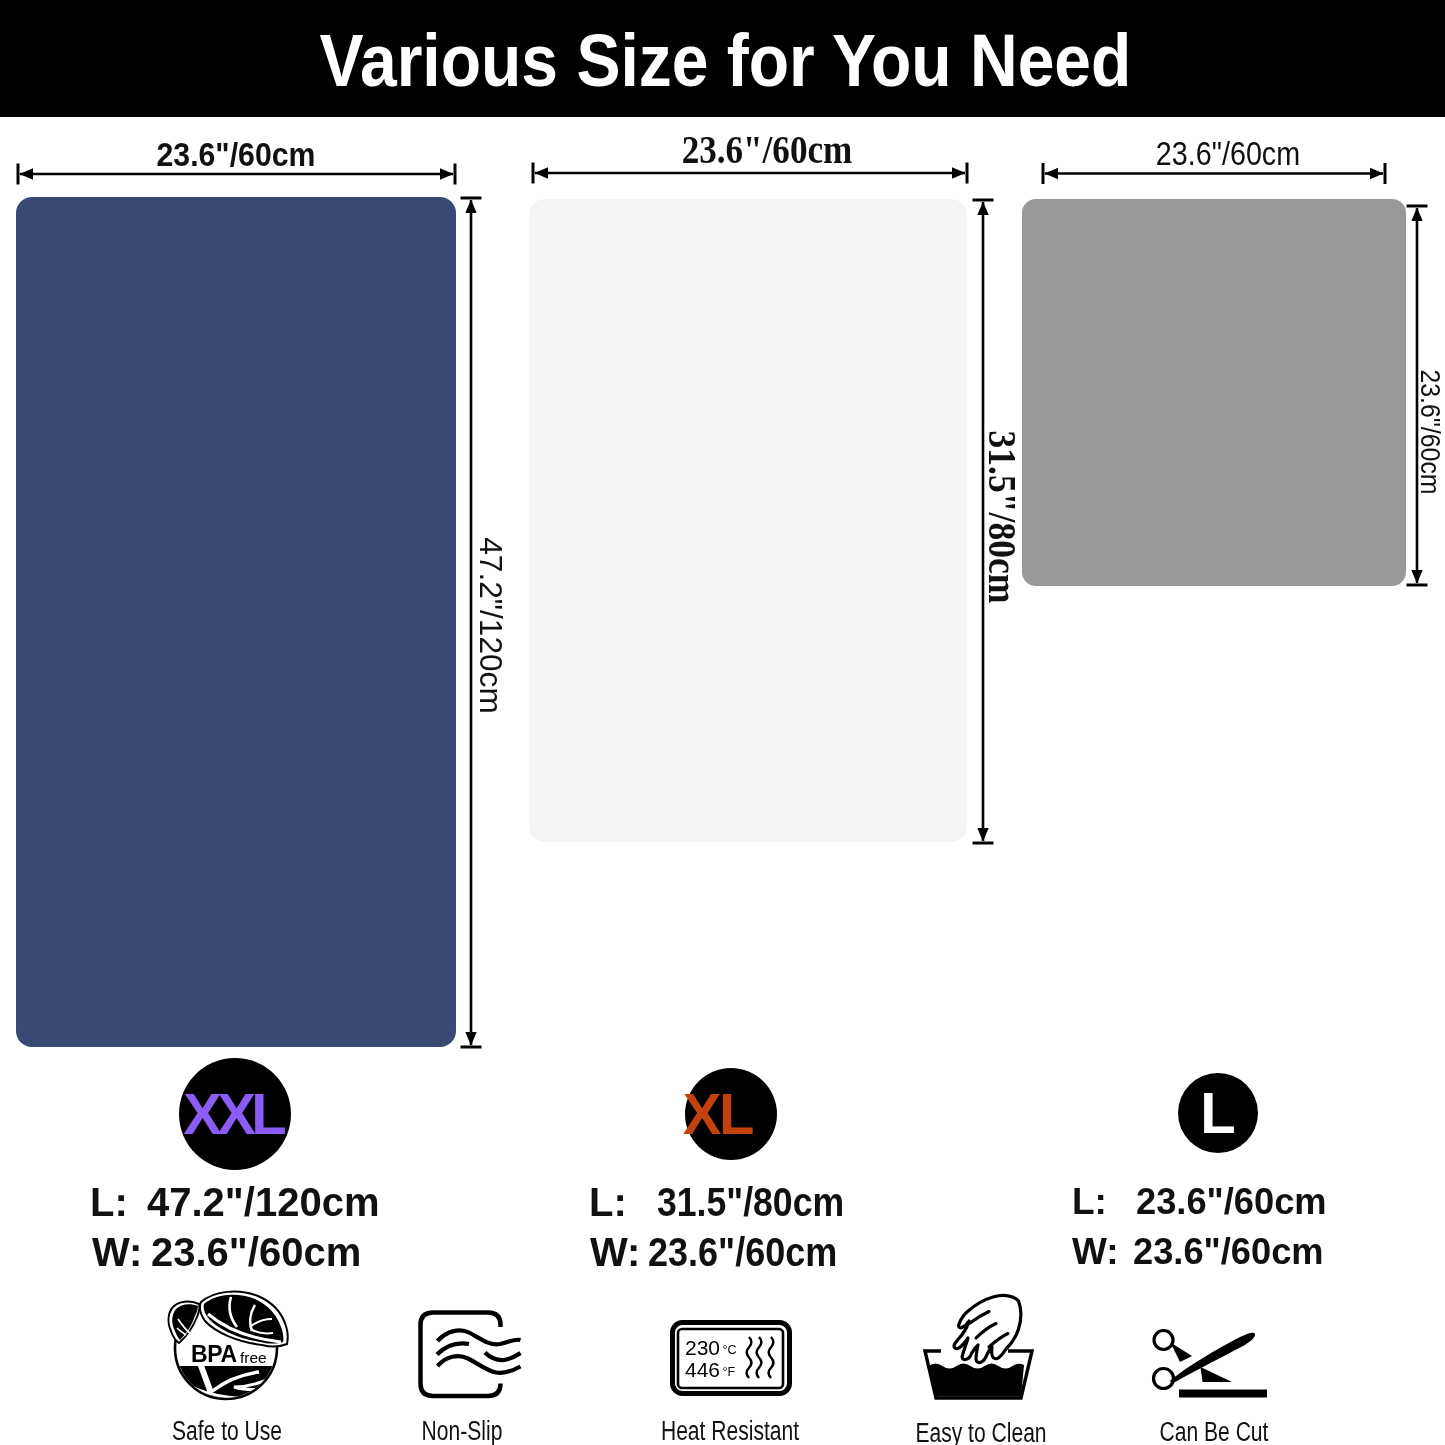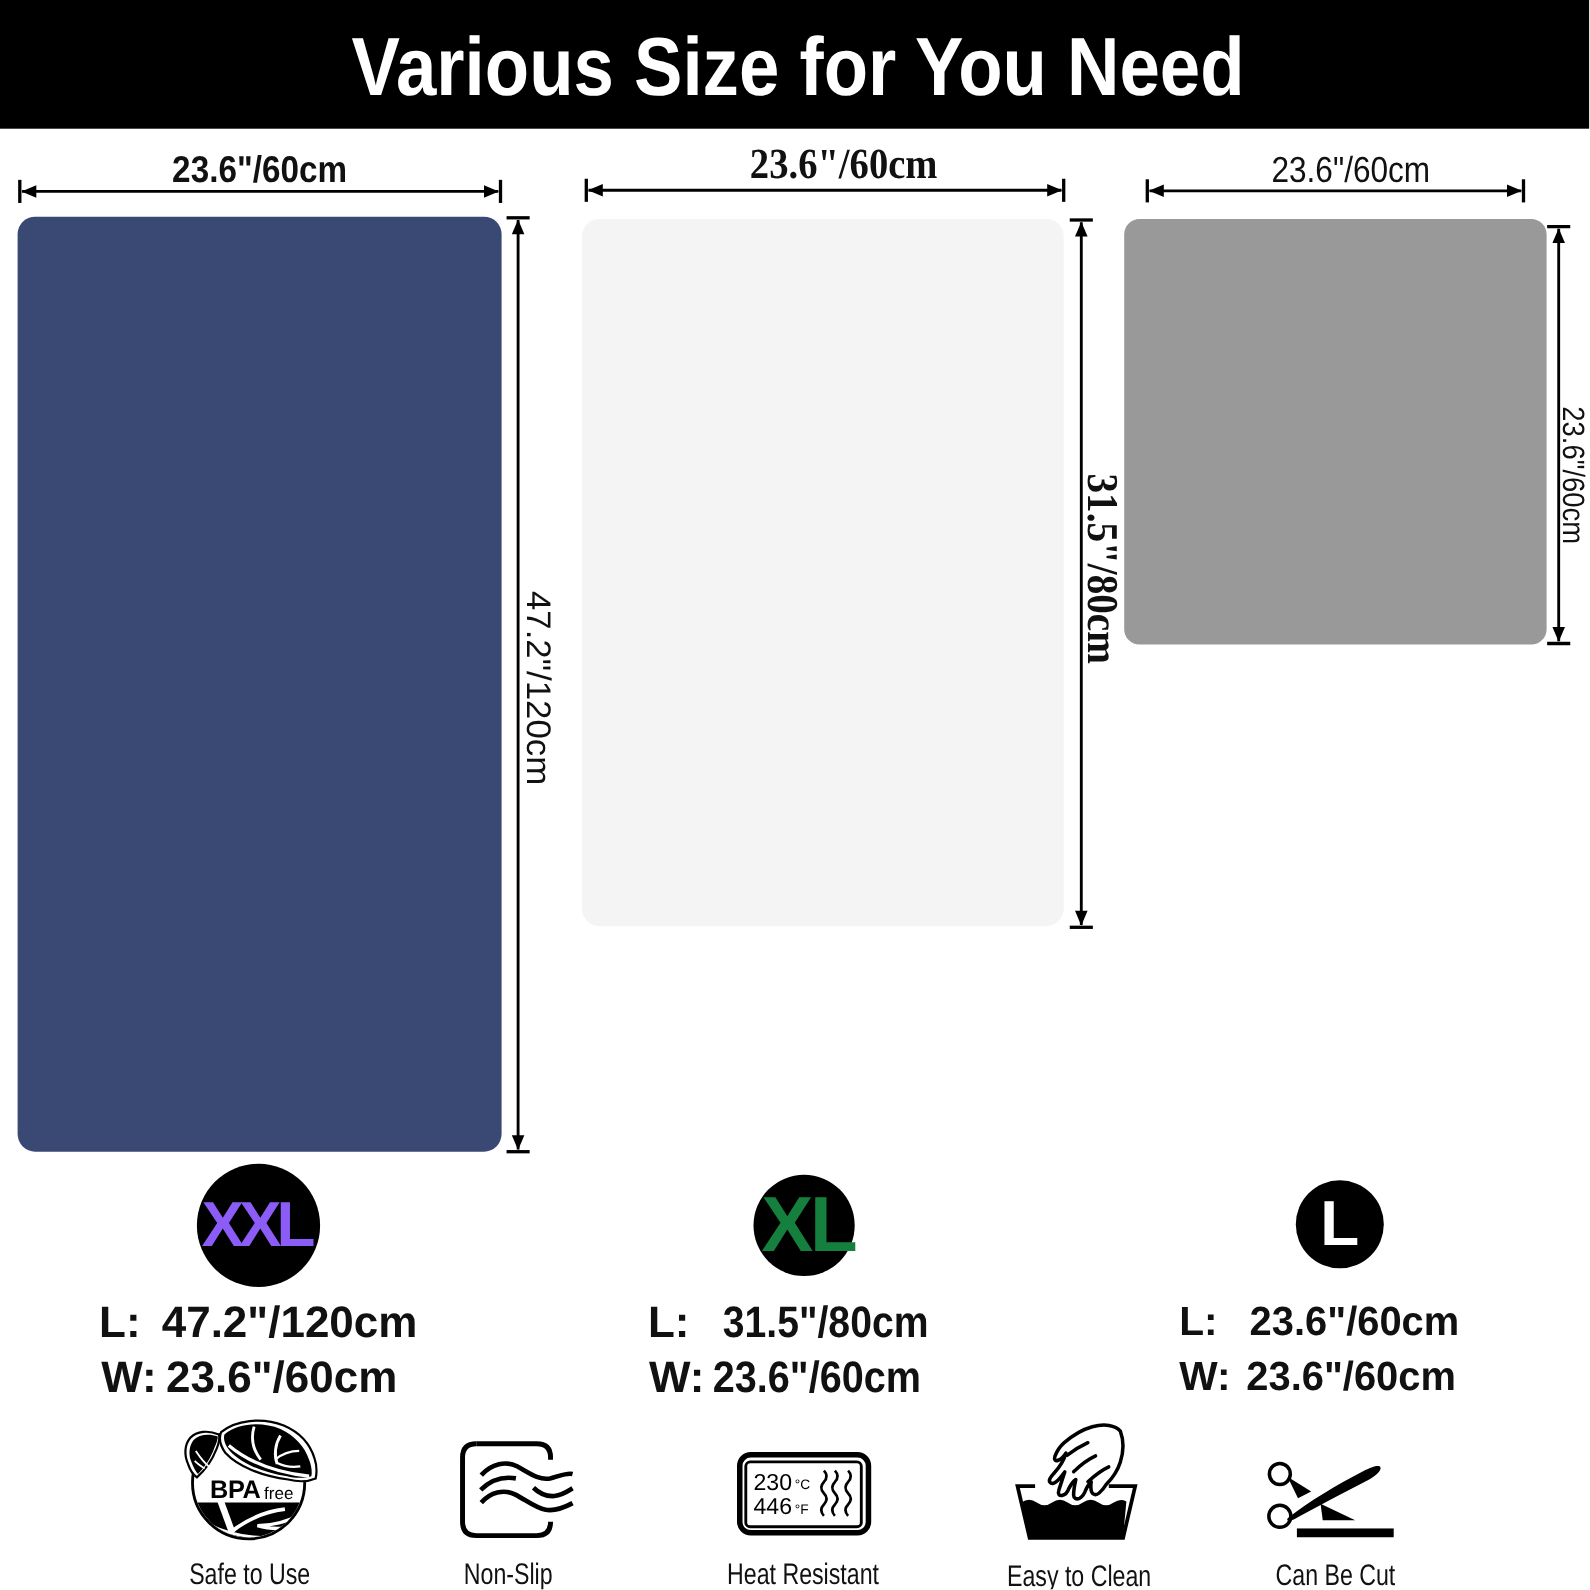--- a/index.html
+++ b/index.html
@@ -78,21 +78,21 @@
     <line x1="1406.5" y1="206" x2="1427.5" y2="206" stroke-width="3"></line>
     <line x1="1406.5" y1="585" x2="1427.5" y2="585" stroke-width="3"></line>
     <line x1="1417" y1="208" x2="1417" y2="583" stroke-width="2.6"></line>
     <polygon points="1417,207.5 1411.3,221 1422.7,221" stroke="none"></polygon>
     <polygon points="1417,583.5 1411.3,570 1422.7,570" stroke="none"></polygon>
   </g>
 </svg>
 
 <div class="abs" style="left:179px;top:1058px;width:112px;height:112px;border-radius:50%;background:#000;color:#8b5cf6;font-size:58px;font-weight:bold;letter-spacing:-0.08em;text-align:center;line-height:112px;text-indent:-0.08em;">XXL</div>
 
-<div class="abs" style="left:685px;top:1068px;width:92px;height:92px;border-radius:50%;background:#000;color:#15803d;font-size:71px;font-weight:bold;letter-spacing:-0.04em;text-align:right;line-height:92px;text-indent:-0.04em;">XL</div>
+<div class="abs" style="left:685px;top:1068px;width:92px;height:92px;border-radius:50%;background:#000;color:#c2410c;font-size:58px;font-weight:bold;letter-spacing:-0.04em;text-align:left;line-height:92px;text-indent:-0.04em;">XL</div>
 
 <div class="abs" style="left:1178px;top:1073px;width:80px;height:80px;border-radius:50%;background:#000;color:#fff;font-size:58px;font-weight:bold;text-align:center;line-height:80px;">L</div>
 
 <div class="abs" style="left:90px;top:1178px;height:48px;line-height:48px;font-size:40px;font-weight:bold;color:#111;">L:</div>
 <div class="abs" style="left:147px;top:1178px;height:48px;line-height:48px;font-size:40px;font-weight:bold;color:#111;">47.2"/120cm</div>
 
 <div class="abs" style="left:92px;top:1228px;height:48px;line-height:48px;font-size:40px;font-weight:bold;color:#111;">W:</div>
 <div class="abs" style="left:151px;top:1228px;height:48px;line-height:48px;font-size:40px;font-weight:bold;color:#111;">23.6"/60cm</div>
 
 <div class="abs" style="left:589px;top:1178px;height:48px;line-height:48px;font-size:40px;font-weight:bold;color:#111;">L:</div>

